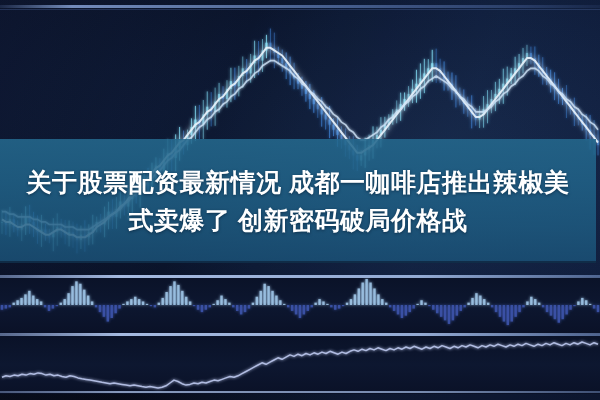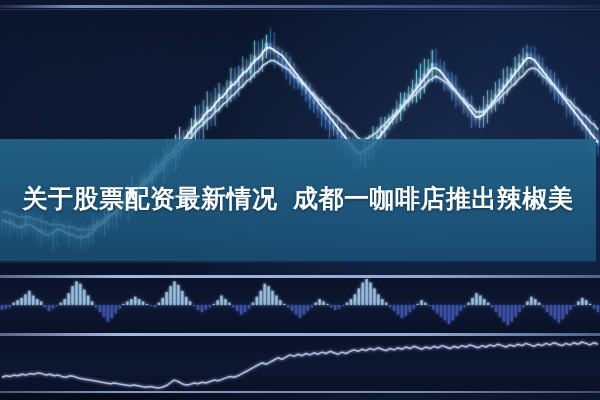--- a/index.html
+++ b/index.html
@@ -40,21 +40,20 @@
   .title-band{
     position:absolute;left:0;right:4px;top:139px;height:124px;
     background:linear-gradient(180deg,
         rgba(36,104,141,.88) 0%,
         rgba(33,100,138,.84) 35%,
         rgba(30,92,130,.82) 72%,
         rgba(26,80,118,.86) 100%);
     display:flex;flex-direction:column;
     align-items:center;justify-content:center;
     text-align:center;
-    font-family:Liberation Mono, monospace;
   }
   .title-band::after{
     content:"";position:absolute;left:0;right:0;bottom:0;height:2px;
     background:rgba(10,20,40,.55);
   }
   .title-line{
     color:#ffffff;
     font-size:25px;
     font-weight:bold;
     letter-spacing:.5px;
@@ -584,15 +583,16 @@
         <polyline points="2.0,377.2 6.0,375.8 10.0,376.5 14.0,375.1 18.0,375.8 22.0,374.3 26.0,375.1 30.0,373.6 34.0,374.3 38.0,372.9 42.0,373.6 46.0,375.1 50.0,374.3 54.0,375.8 58.0,375.1 62.0,376.5 66.0,377.2 70.0,375.8 74.0,376.5 78.0,377.9 82.0,378.7 86.0,379.4 90.0,380.1 94.0,380.8 98.0,381.5 102.0,382.3 106.0,383.0 110.0,383.7 114.0,383.0 118.0,383.7 122.0,384.4 126.0,385.1 130.0,385.8 134.0,385.1 138.0,385.8 142.0,386.6 146.0,387.3 150.0,386.6 154.0,387.3 158.0,388.0 162.0,387.3 166.0,385.8 170.0,383.0 174.0,380.1 178.0,381.5 182.0,383.7 186.0,385.1 190.0,384.4 194.0,383.0 198.0,383.7 202.0,382.3 206.0,383.0 210.0,381.5 214.0,380.1 218.0,380.8 222.0,379.4 226.0,377.9 230.0,376.5 234.0,377.2 238.0,375.8 242.0,373.6 246.0,371.5 250.0,369.3 254.0,367.2 258.0,365.0 262.0,362.8 266.0,364.3 270.0,362.1 274.0,360.0 278.0,357.8 282.0,359.3 286.0,357.1 290.0,354.9 294.0,356.4 298.0,354.2 302.0,355.7 306.0,353.5 310.0,354.9 314.0,352.8 318.0,354.2 322.0,352.1 326.0,353.5 330.0,351.3 334.0,352.8 338.0,354.2 342.0,352.1 346.0,353.5 350.0,351.3 354.0,349.9 358.0,351.3 362.0,349.2 366.0,350.6 370.0,348.5 374.0,349.9 378.0,347.8 382.0,349.2 386.0,350.6 390.0,348.5 394.0,349.9 398.0,347.8 402.0,349.2 406.0,347.0 410.0,348.5 414.0,346.3 418.0,347.8 422.0,349.2 426.0,347.0 430.0,348.5 434.0,346.3 438.0,347.8 442.0,345.6 446.0,347.0 450.0,348.5 454.0,346.3 458.0,347.8 462.0,345.6 466.0,347.0 470.0,344.9 474.0,346.3 478.0,347.8 482.0,345.6 486.0,347.0 490.0,344.9 494.0,346.3 498.0,344.2 502.0,345.6 506.0,347.0 510.0,344.9 514.0,346.3 518.0,344.2 522.0,345.6 526.0,343.4 530.0,344.9 534.0,346.3 538.0,344.2 542.0,345.6 546.0,343.4 550.0,344.9 554.0,342.7 558.0,344.2 562.0,345.6 566.0,343.4 570.0,344.9 574.0,342.7 578.0,344.2 582.0,342.0 586.0,343.4 590.0,344.9 594.0,342.7 598.0,344.2" fill="none" stroke="#b9c4ea" stroke-width="1.5" opacity="0.92" stroke-linejoin="round"></polyline>
       </g>
   </svg>
 
   <div class="panel-rule" style="top:275px;"></div>
   <div class="panel-rule" style="top:333px;"></div>
   <div class="panel-rule thin" style="top:391px;"></div>
 
   <div class="title-band">
     <div class="title-line">关于股票配资最新情况 成都一咖啡店推出辣椒美</div>
+    <div class="title-line">式卖爆了 创新密码破局价格战</div>
   </div>
 
 </div>
 
 </body></html>

